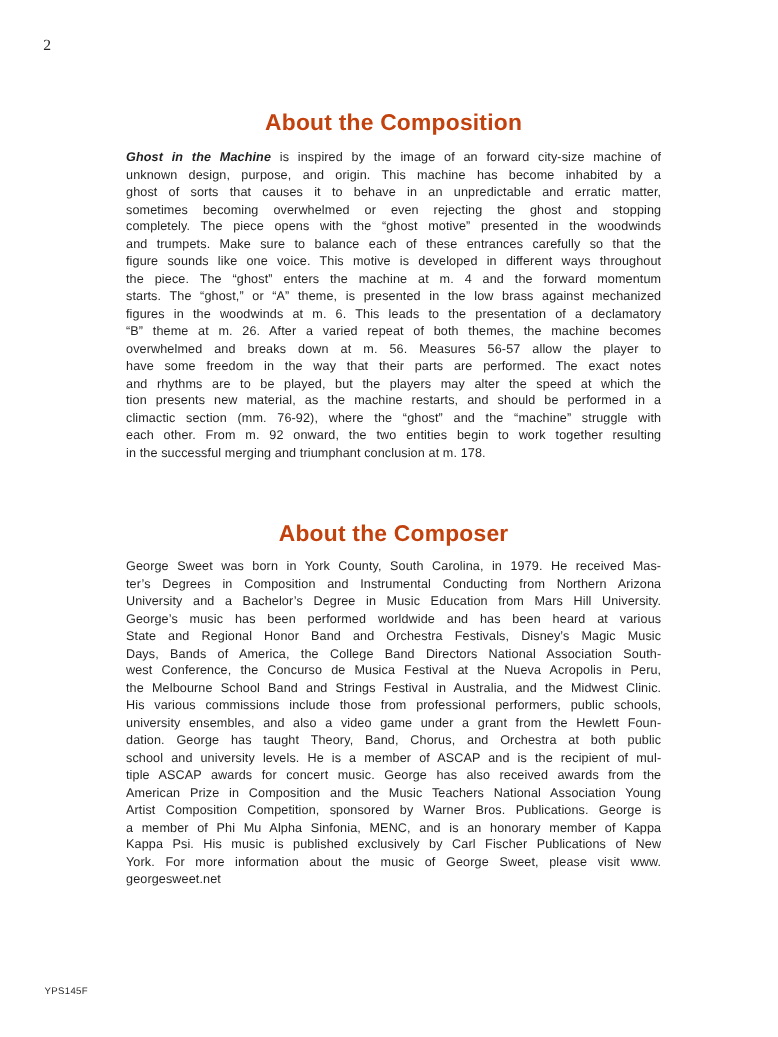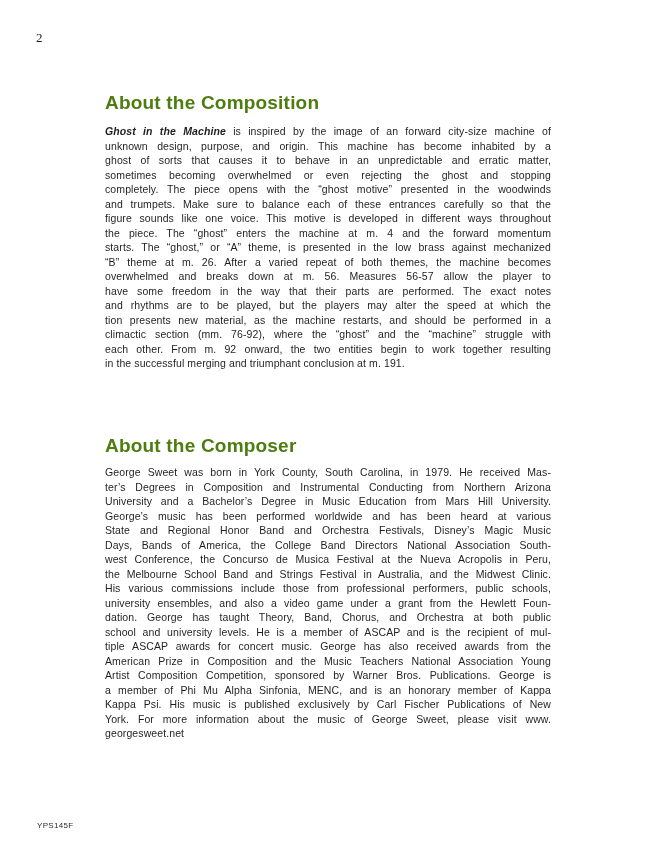--- a/index.html
+++ b/index.html
@@ -18,24 +18,25 @@
   .page-number {
     position: absolute;
     left: 36px; top: 30px;
     font-family: "Liberation Serif", serif;
     font-size: 13px;
     color: #222222;
   }
   .heading {
     position: absolute;
     left: 105px; width: 446px;
+    text-align: center;
     font-weight: bold;
     font-size: 19px;
     letter-spacing: 0.2px;
-    color: #4d7c0f;
+    color: #c2410c;
     font-family: "Liberation Sans", sans-serif;
     line-height: 22px;
   }
   #heading-composition { top: 92px; }
   #heading-composer   { top: 435px; }
   .para {
     position: absolute;
     left: 105px; width: 446px;
     font-size: 10.5px;
     line-height: 14.5px;
@@ -76,28 +77,29 @@
     </div>
     <div>
         <div class="jline">unknown design, purpose, and origin. This machine has become inhabited by a</div>
         <div class="jline">ghost of sorts that causes it to behave in an unpredictable and erratic matter,</div>
         <div class="jline">sometimes becoming overwhelmed or even rejecting the ghost and stopping</div>
         <div class="jline">completely. The piece opens with the “ghost motive” presented in the woodwinds</div>
         <div class="jline">and trumpets. Make sure to balance each of these entrances carefully so that the</div>
         <div class="jline">figure sounds like one voice. This motive is developed in different ways throughout</div>
         <div class="jline">the piece.  The “ghost” enters the machine at m. 4 and the forward momentum</div>
         <div class="jline">starts. The “ghost,” or “A” theme, is presented in the low brass against mechanized</div>
+        <div class="jline">figures in the woodwinds at m. 6. This leads to the presentation of a declamatory</div>
         <div class="jline">“B” theme at m. 26. After a varied repeat of both themes, the machine becomes</div>
         <div class="jline">overwhelmed and breaks down at m. 56. Measures 56-57 allow the player to</div>
         <div class="jline">have some freedom in the way that their parts are performed. The exact notes</div>
         <div class="jline">and rhythms are to be played, but the players may alter the speed at which the</div>
         <div class="jline">tion presents new material, as the machine restarts, and should be performed in a</div>
         <div class="jline">climactic section (mm. 76-92), where the “ghost” and the “machine” struggle with</div>
         <div class="jline">each other. From m.  92 onward, the two entities begin to work together resulting</div>
-        <div class="jline jline-last">in the successful merging and triumphant conclusion at m. 191.</div>
+        <div class="jline jline-last">in the successful merging and triumphant conclusion at m. 178.</div>
       </div>
   </div>
 
   <div class="heading" id="heading-composer">About the Composer</div>
 
   <div class="para" id="para-composer">
     <div>
         <div class="jline">George Sweet was born in York County, South Carolina, in 1979. He received Mas-</div>
         <div class="jline">ter’s Degrees in Composition and Instrumental Conducting from Northern Arizona</div>
         <div class="jline">University and a Bachelor’s Degree in Music Education from Mars Hill University.</div>

